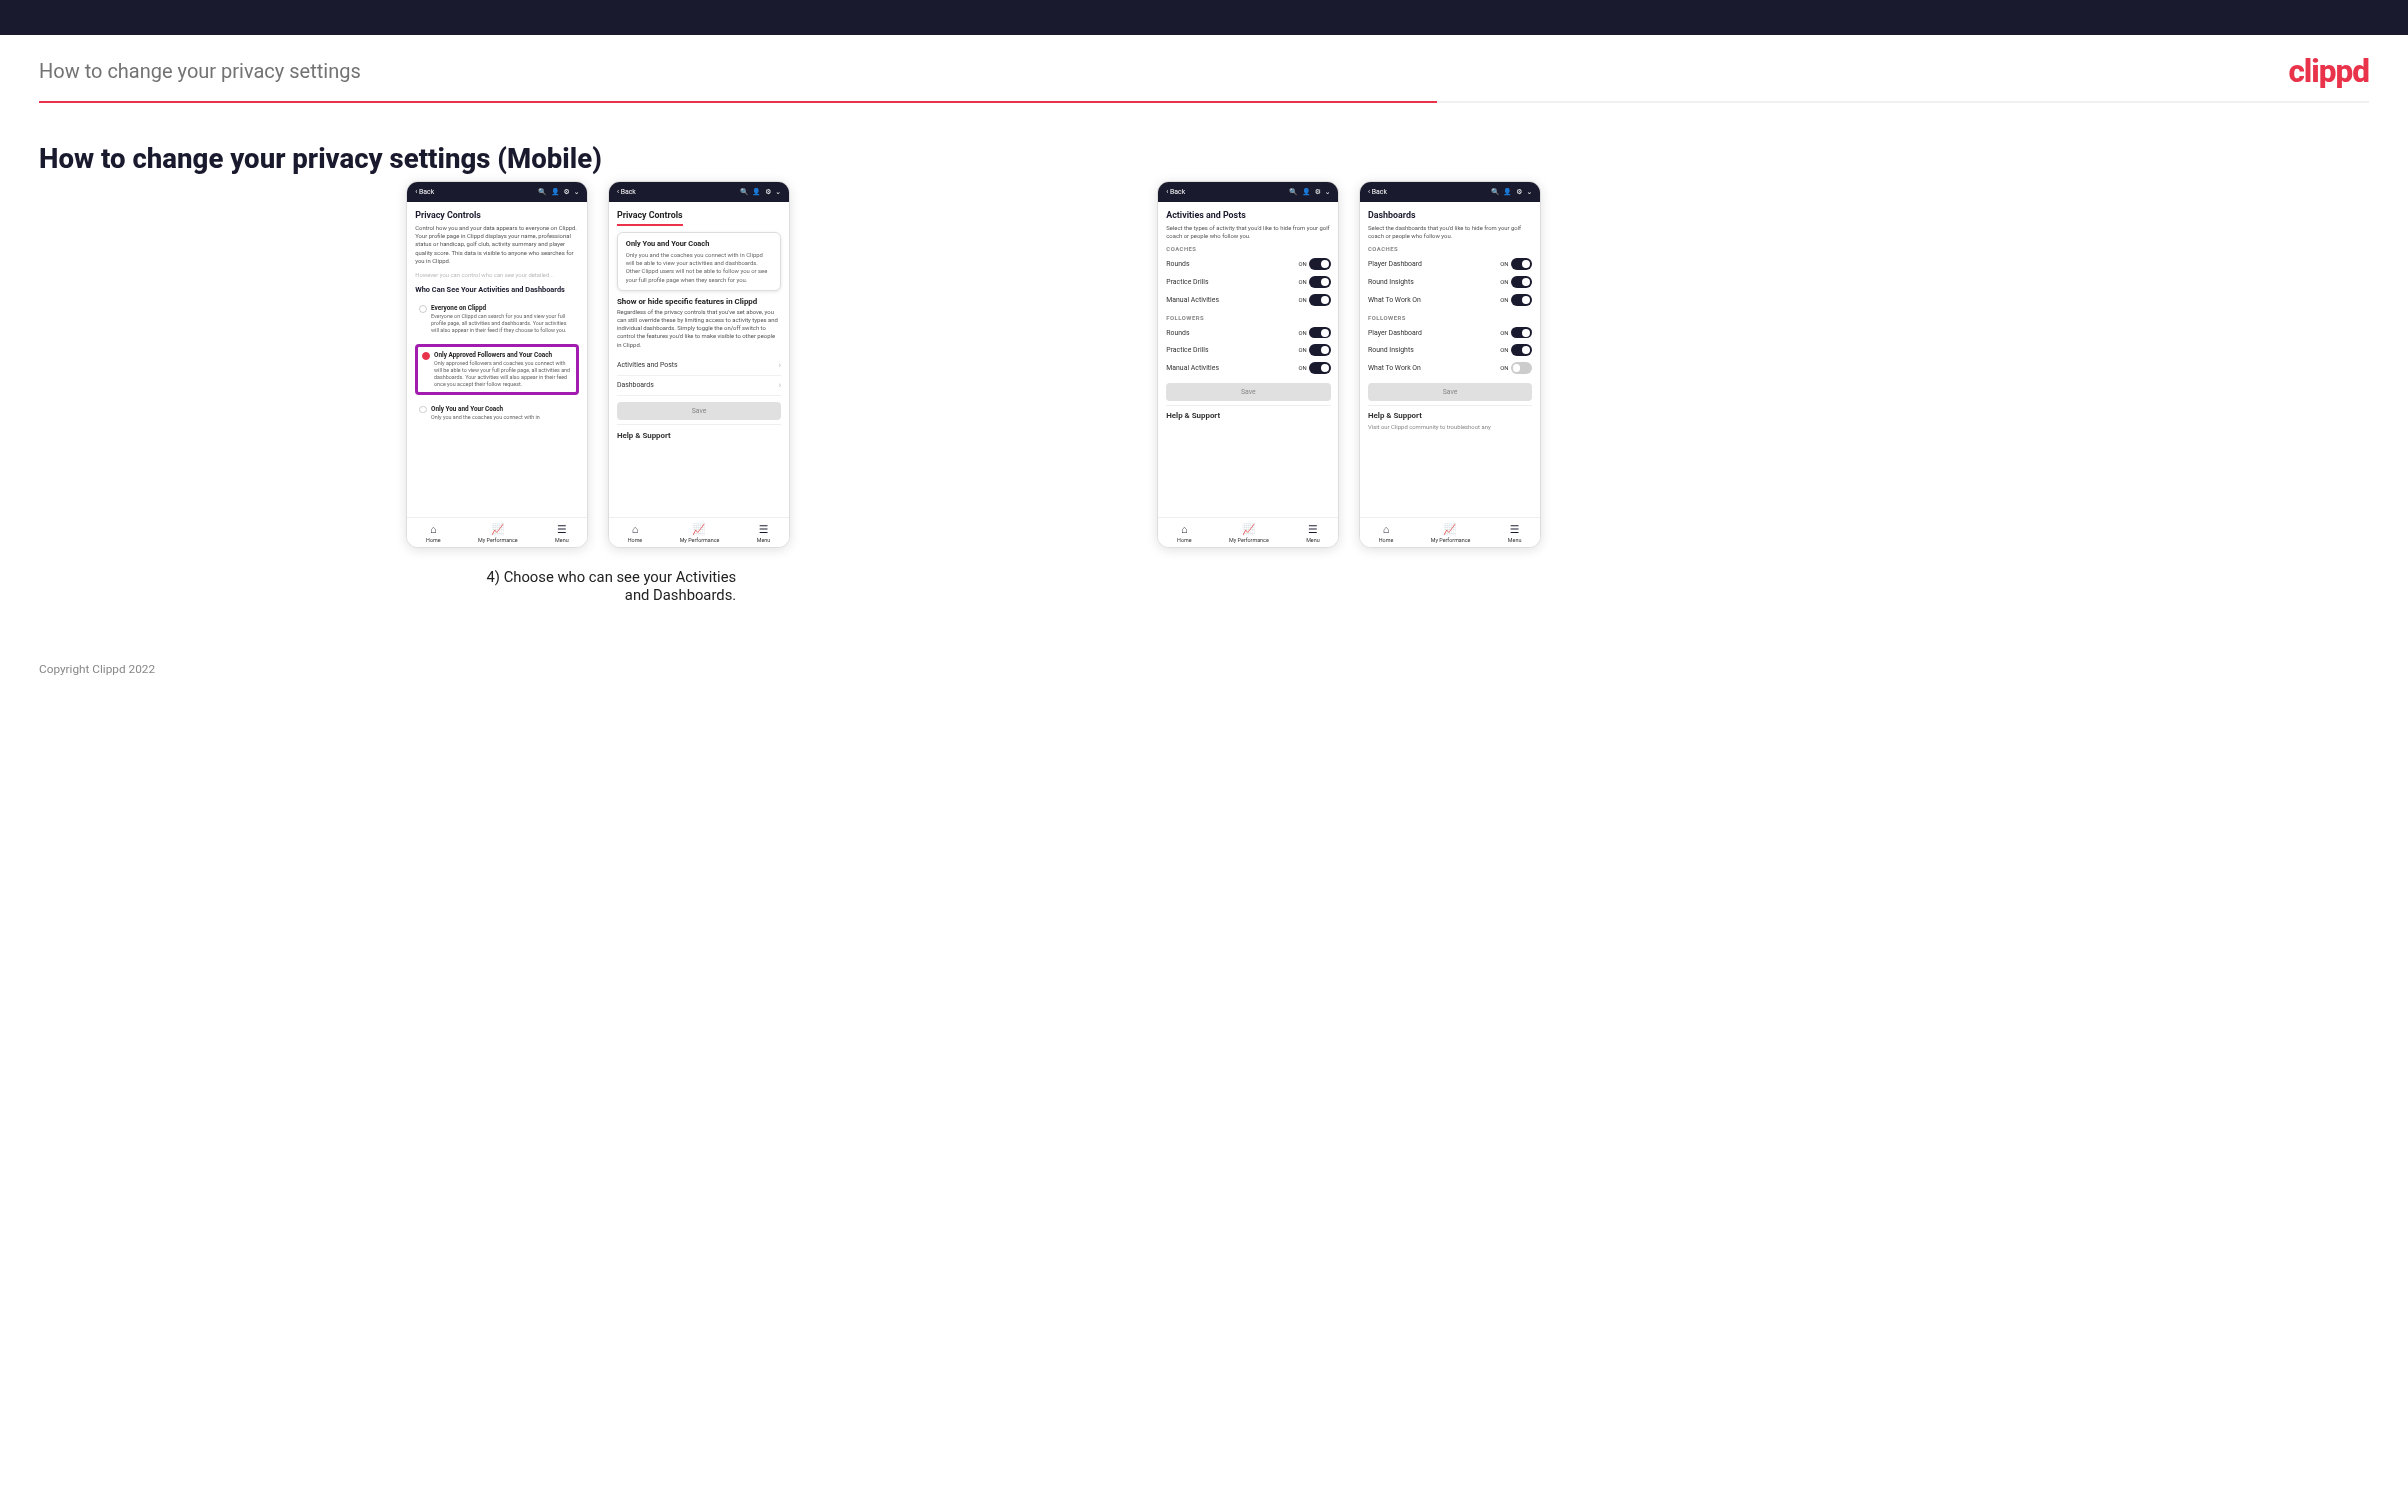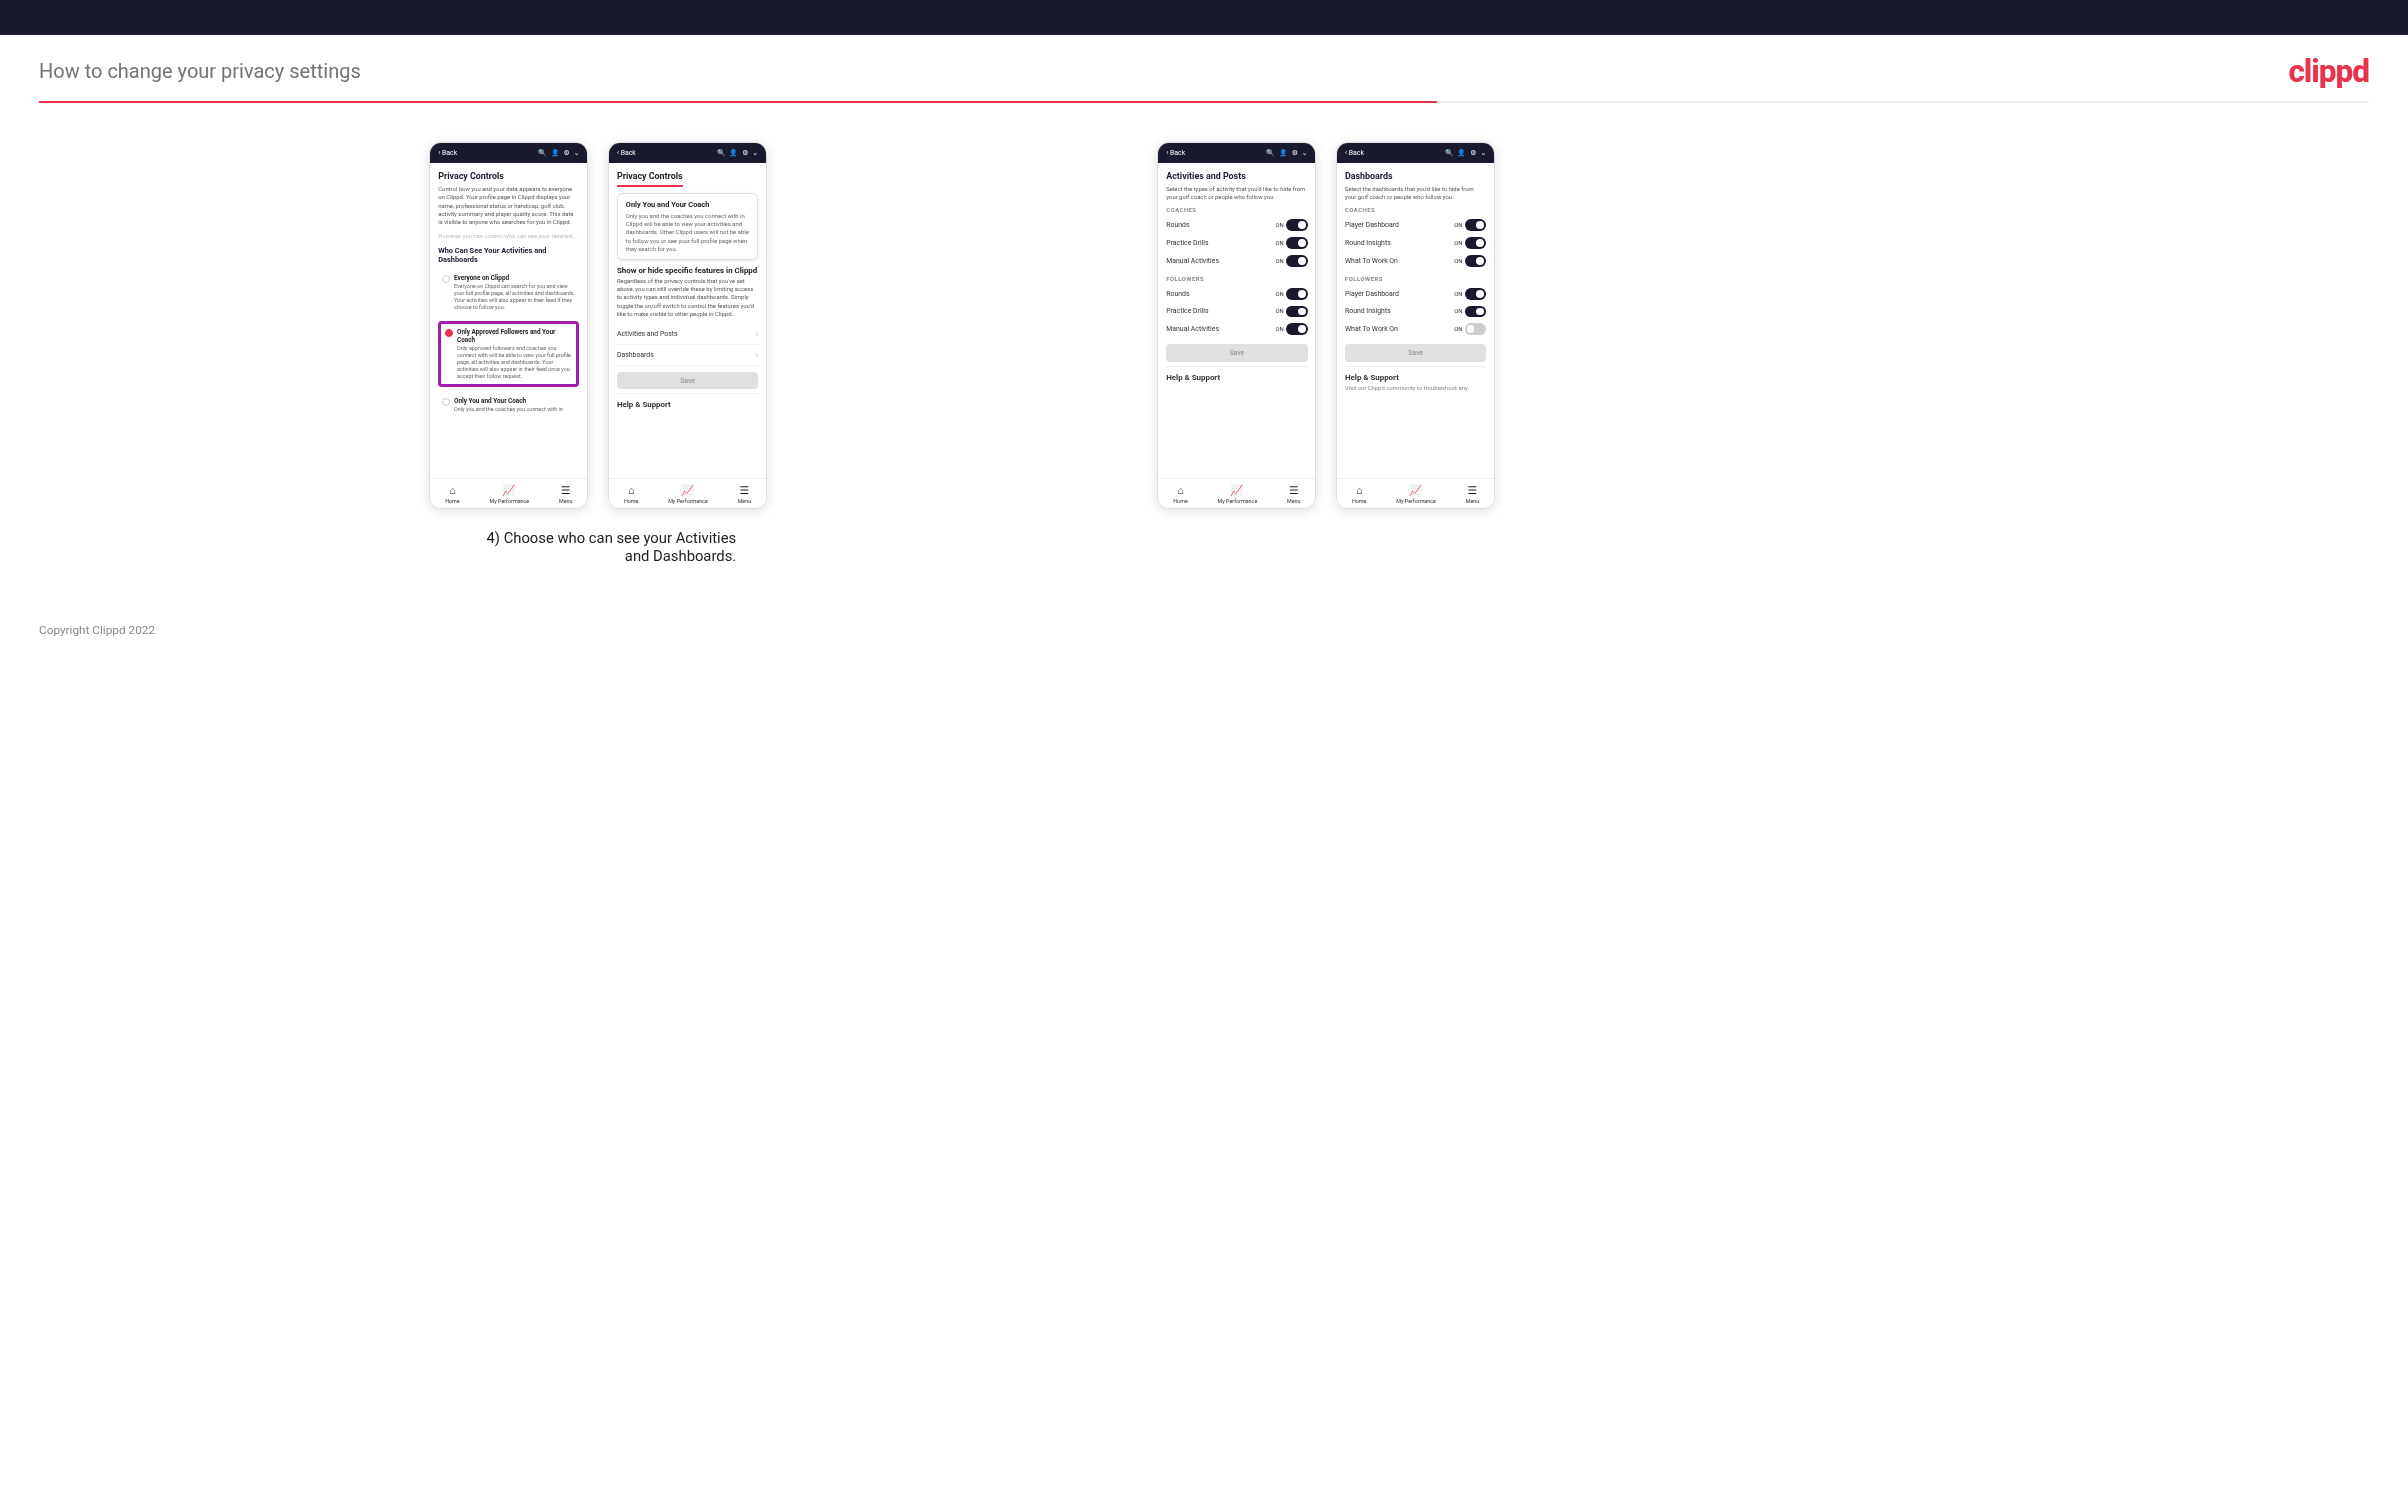--- a/index.html
+++ b/index.html
@@ -51,21 +51,21 @@
       margin-bottom: 5.9px;
     }
     .page-subheading {
       font-size: 17.7px;
       color: #444;
       margin-bottom: 39px;
     }
 
     
     .phone {
-      width: 159px;
+      width: 182px;
       border-radius: 11.8px;
       overflow: hidden;
       border: 1px solid #ddd;
       background: #fff;
       box-shadow: 0 2px 11.8px rgba(0,0,0,0.12);
       font-size: 6.9px;
     }
 
     .phone-nav {
       background: #1a1a2e;
@@ -352,20 +352,21 @@
 
 <div class="header">
   <span class="header-title">How to change your privacy settings</span>
   <span class="logo">clippd</span>
 </div>
 
 <div class="divider"></div>
 
 <div class="main">
 
+  <div class="page-heading">How to change your privacy settings (Mobile)</div>
 
   <div class="mockups-container">
 
     <div class="left-section">
       <div class="phones-row">
 
         <div class="phone">
           <div class="phone-nav">
             <span class="back-btn">‹ Back</span>
             <div class="phone-nav-icons">

